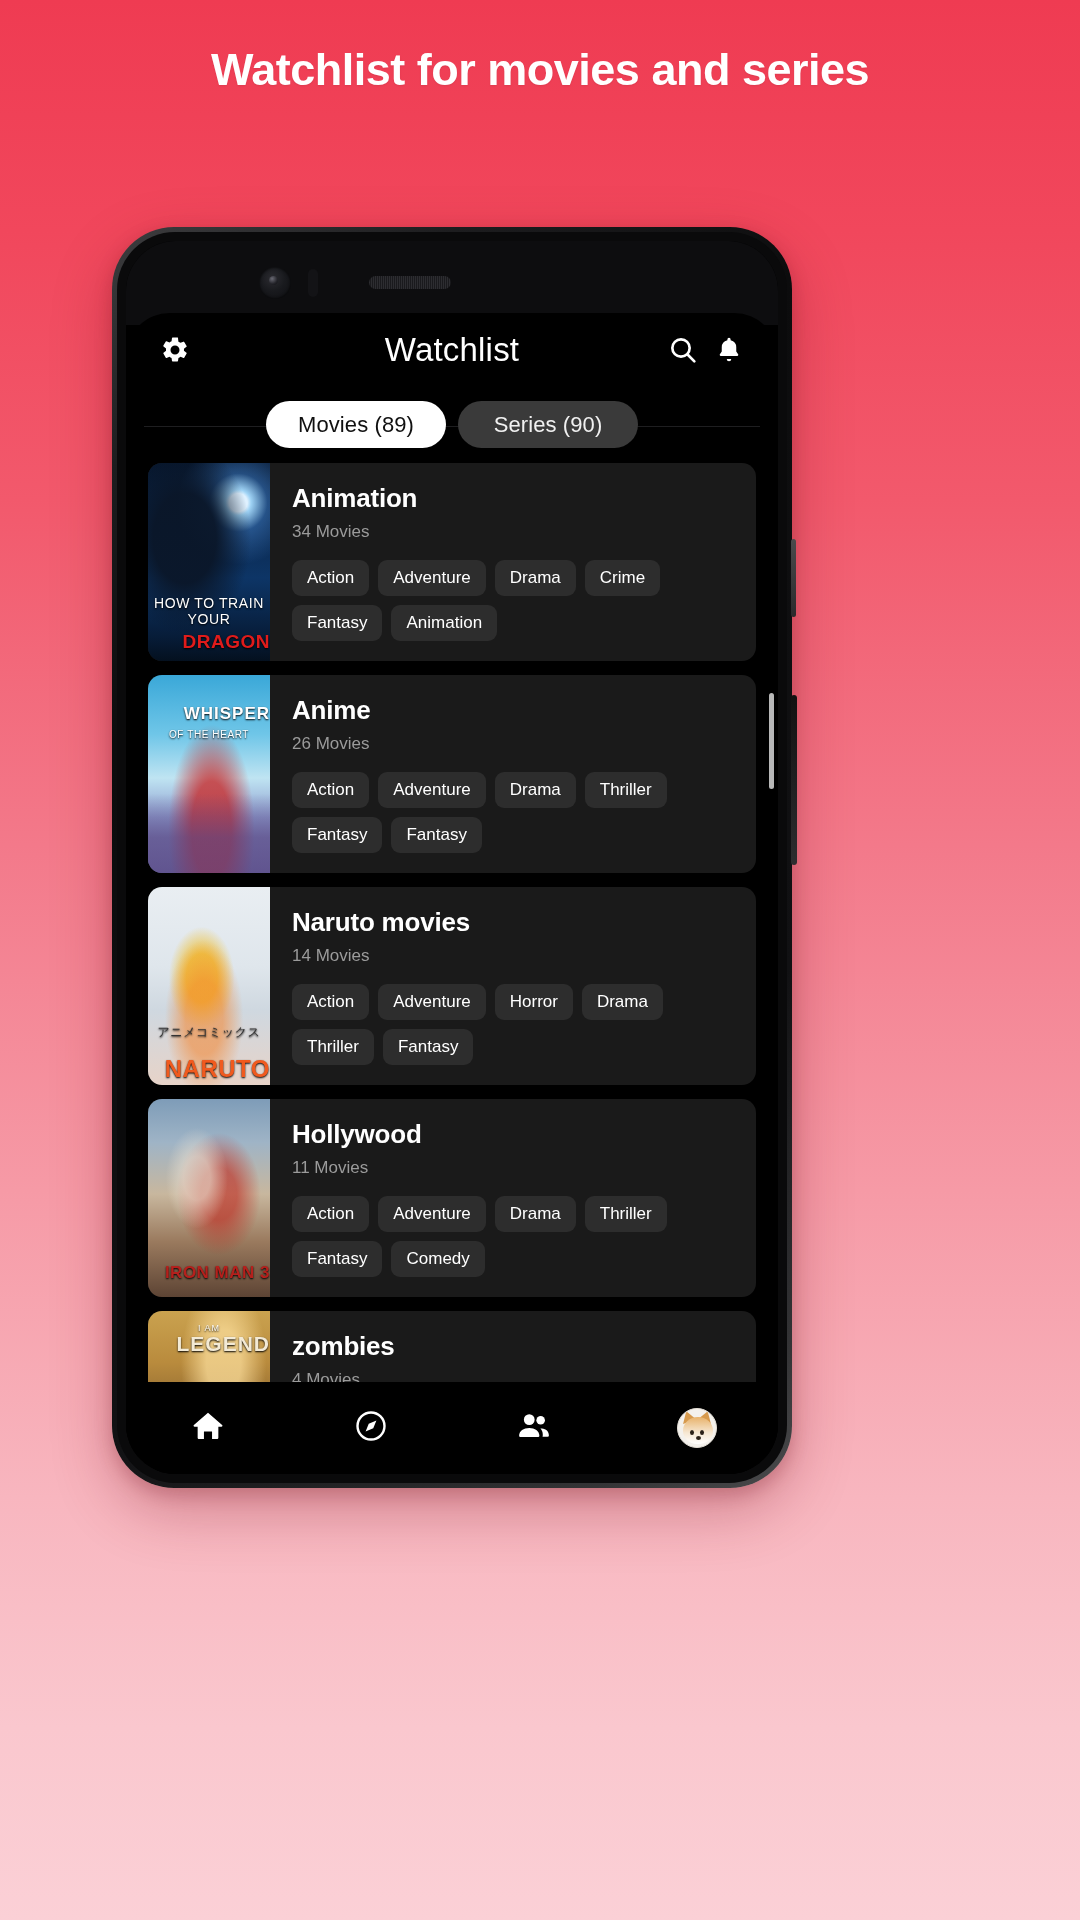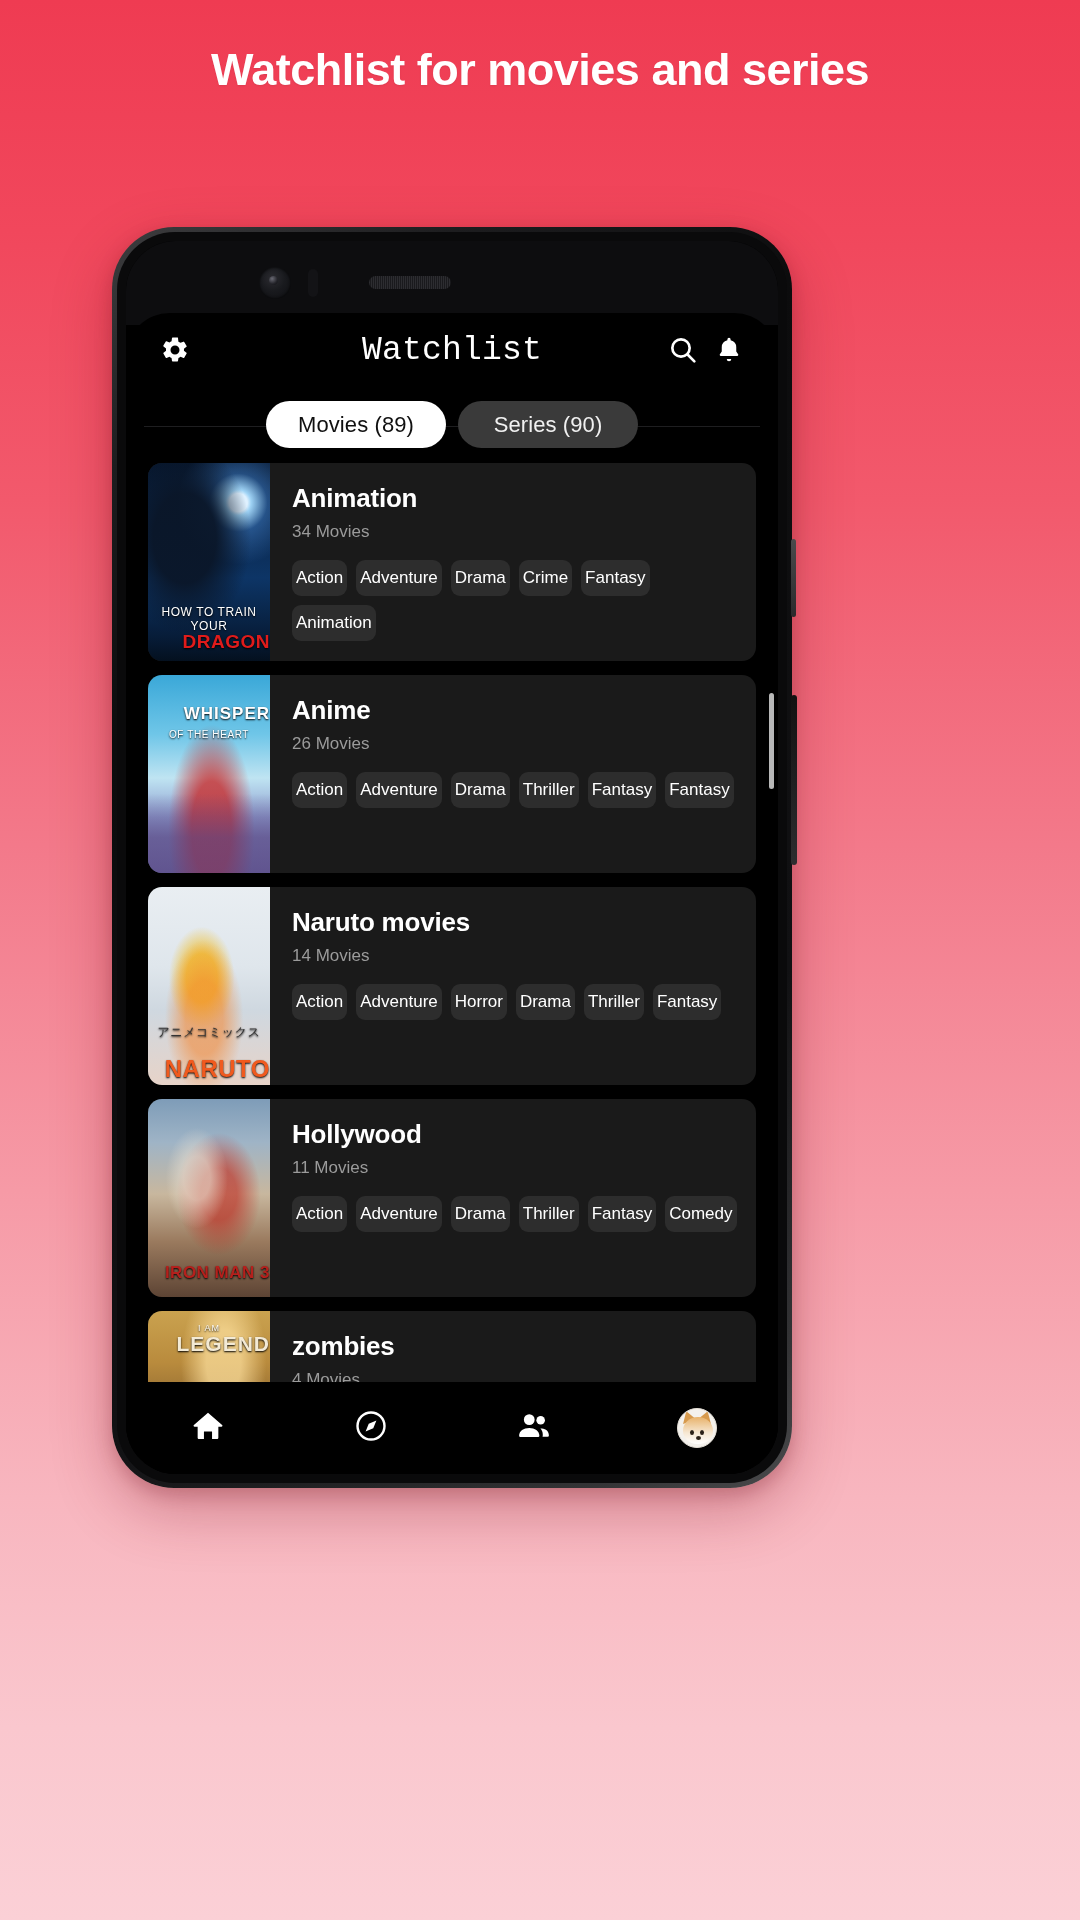--- a/index.html
+++ b/index.html
@@ -80,21 +80,21 @@
   }
   .app-surface {
     position:absolute; left:0; right:0; top:72px; bottom:0;
     background:#000000;
     border-top-left-radius:44px; border-top-right-radius:44px;
   }
 
   
   .appbar {
     position:relative; height:74px;
-    display:flex; align-items:center; padding:0 26px;font-family:Liberation Mono, monospace;
+    display:flex; align-items:center; padding:0 26px;
   }
   .appbar .ic { width:46px; height:46px; display:flex; align-items:center; justify-content:center; }
   .app-title {
     position:absolute; left:0; right:0; text-align:center;
     color:#ffffff; font-size:33px; font-weight:400; letter-spacing:.2px;
     pointer-events:none;
   }
   .spacer { flex:1 1 auto; }
   .ic svg { display:block; }
 
@@ -145,31 +145,31 @@
     font-size:19px; line-height:1;
     color:#e01b1b; letter-spacing:.5px;
     text-shadow:0 1px 2px #000;
   }
   .poster .psub {
     position:absolute; left:0; right:0; top:12px;
     text-align:center; font-size:9px; color:#fff; letter-spacing:1px;
     text-shadow:0 1px 2px #000; opacity:.92;
   }
   .poster .pkicker {
-    position:absolute; left:0; right:0; bottom:28px;
-    text-align:center; font-size:12px; color:#fff; letter-spacing:.6px;
+    position:absolute; left:0; right:0; bottom:34px;
+    text-align:center; font-size:14px; color:#fff; letter-spacing:.6px;
     text-shadow:0 1px 2px #000;
   }
   .cbody { flex:1 1 auto; padding:20px 18px 0 22px; min-width:0; }
   .ctitle { color:#ffffff; font-size:26px; font-weight:bold; letter-spacing:-.2px; }
   .ccount { color:#9b9b9b; font-size:17px; margin-top:8px; }
   .chips { margin-top:18px; display:flex; flex-wrap:wrap; gap:9px; max-height:92px; overflow:hidden; }
   .chip {
     background:#2d2d2d; color:#ffffff;
-    border-radius:9px; padding:8px 4px;
+    border-radius:9px; padding:8px 15px;
     font-size:17px; white-space:nowrap;
   }
 
   
   .scroll-thumb {
     position:absolute; right:4px; top:380px;
     width:5px; height:96px; border-radius:3px;
     background:#d8d8d8; opacity:.85;
   }
 

